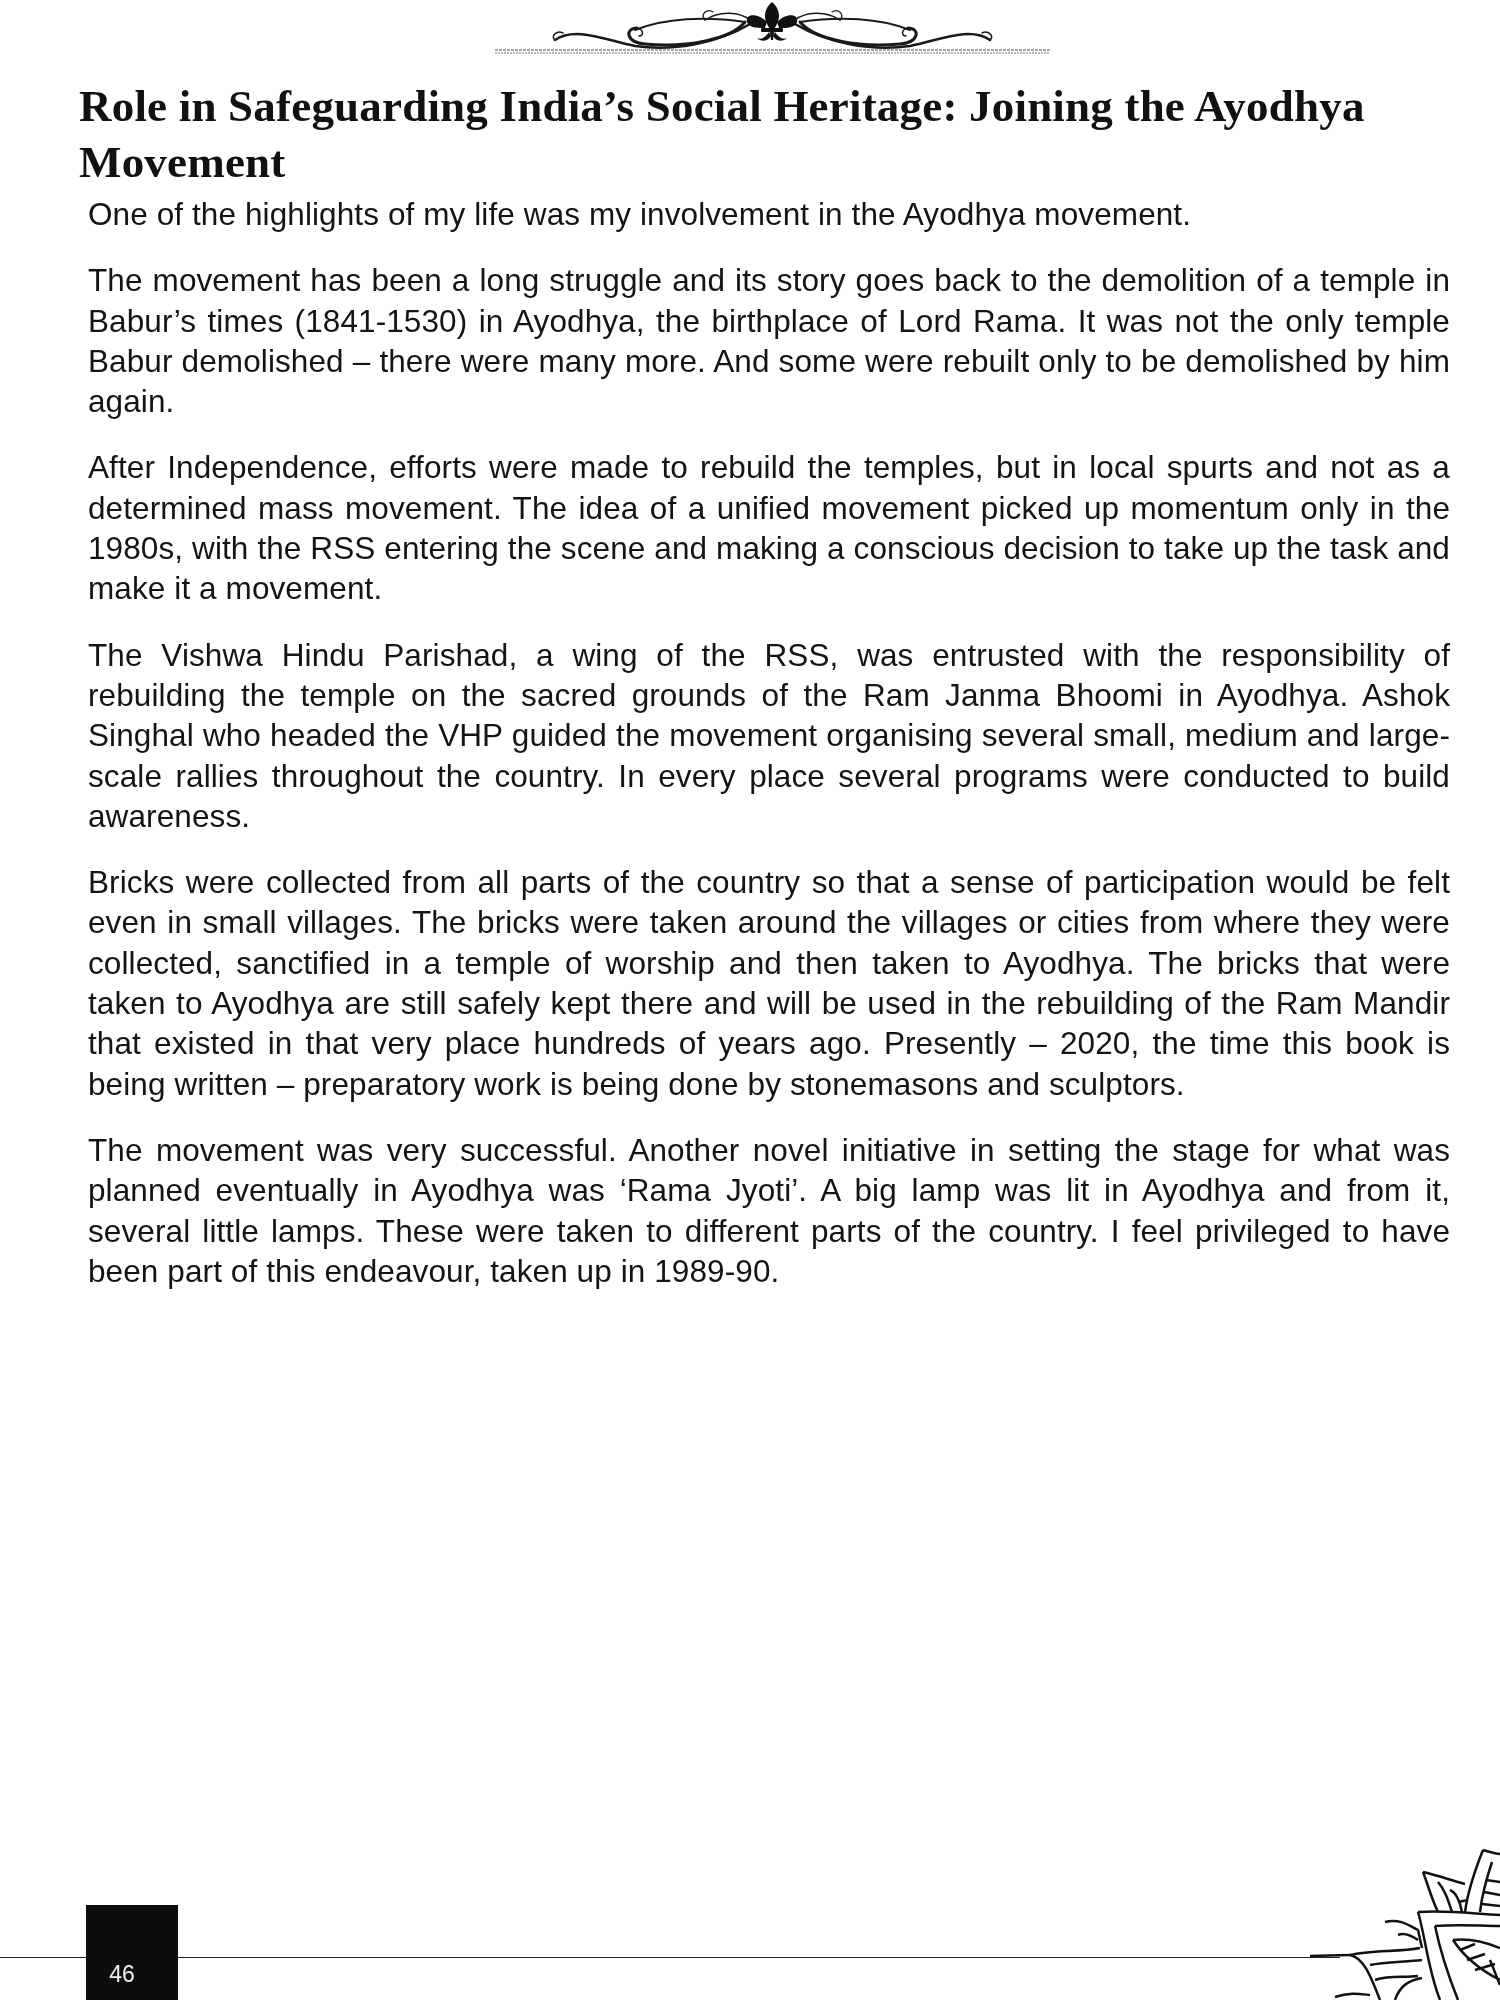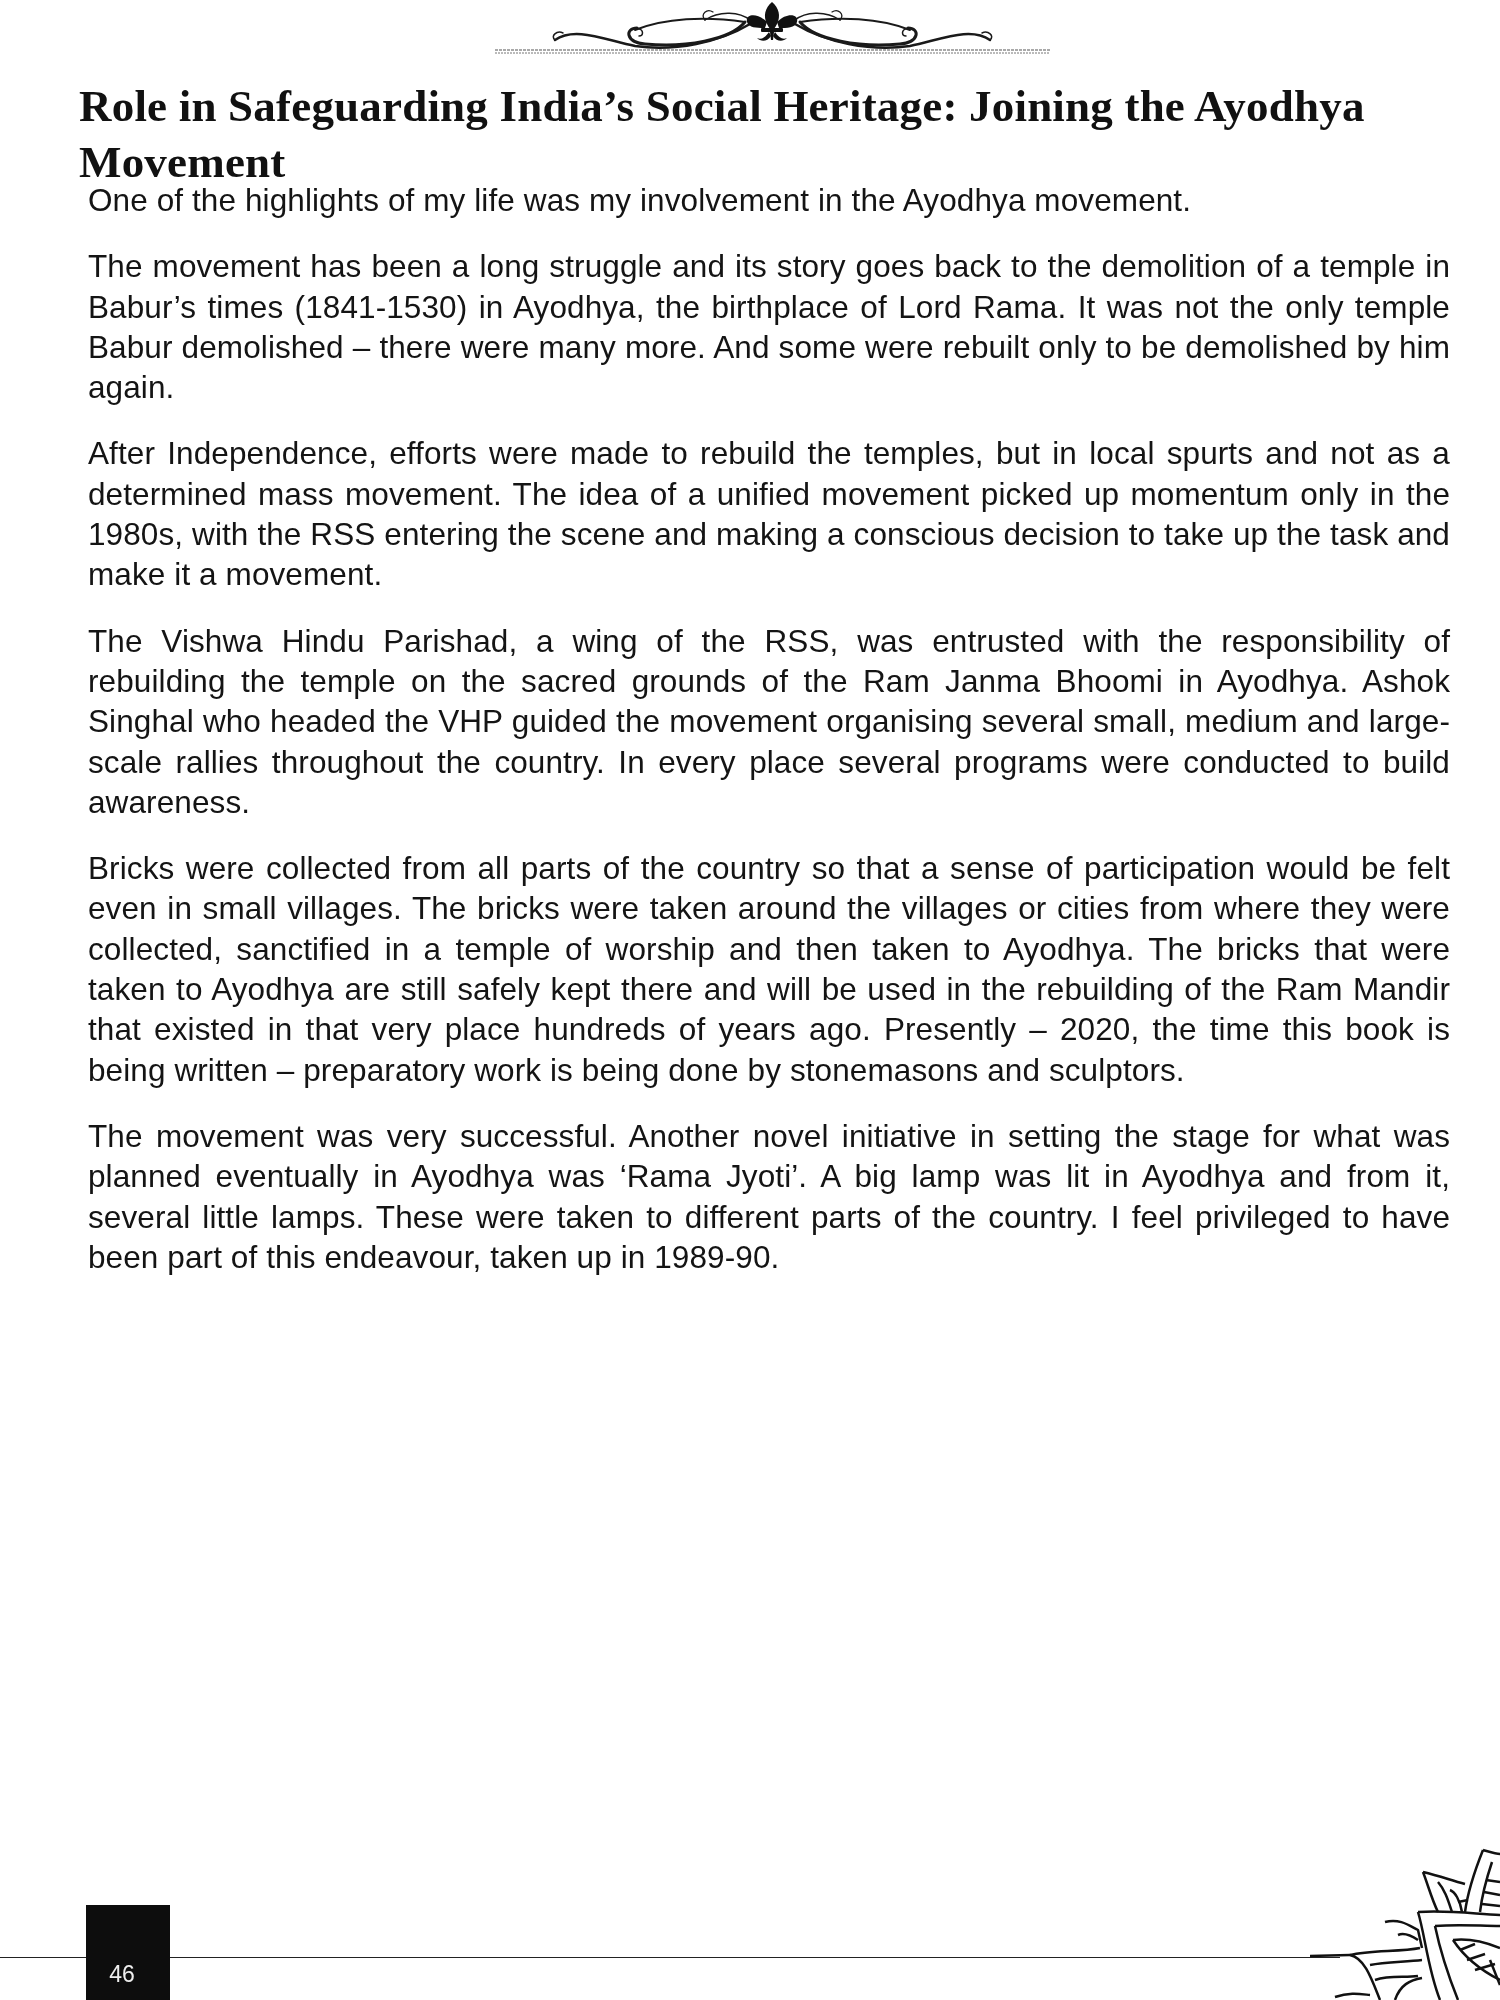--- a/index.html
+++ b/index.html
@@ -30,21 +30,21 @@
       font-family: "Liberation Serif", "DejaVu Serif", serif;
       font-weight: bold;
       font-size: 45px;
       line-height: 56px;
       letter-spacing: 0.2px;
       color: #111111;
     }
     .body-text {
       position: absolute;
       left: 88px;
-      top: 180px;
+      top: 194px;
       width: 1362px;
       font-family: "Liberation Sans", "DejaVu Sans", sans-serif;
       font-size: 31.5px;
       line-height: 40.3px;
       color: #141414;
     }
     .body-text p {
       margin: 0 0 26px 0;
       text-align: justify;
       text-align-last: left;
@@ -55,21 +55,21 @@
       left: 0;
       top: 1957px;
       width: 1340px;
       height: 0;
       border-top: 1.5px solid #222222;
     }
     .page-tab {
       position: absolute;
       left: 86px;
       top: 1905px;
-      width: 84px;
+      width: 92px;
       height: 95px;
       background: #0d0d0d;
     }
     .page-number {
       position: absolute;
       left: 0;
       top: 56px;
       width: 72px;
       text-align: center;
       font-family: "Liberation Sans", "DejaVu Sans", sans-serif;

